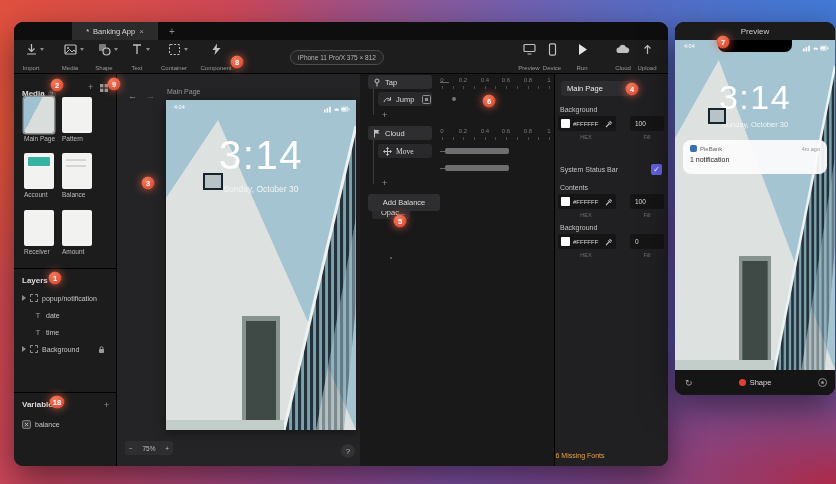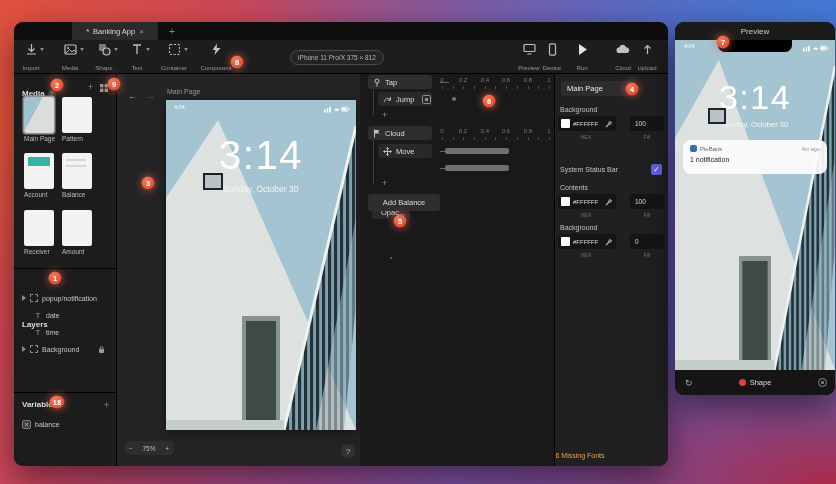--- a/index.html
+++ b/index.html
@@ -250,21 +250,21 @@
       </div>
     <div class="thlabel" style="left:10px;top:117px;">Account</div>
     <div class="thlabel" style="left:48px;top:117px;">Balance</div>
 
     <div class="thumb th-plain" style="left:10px;top:136px;"></div>
     <div class="thumb th-plain" style="left:48px;top:136px;"></div>
     <div class="thlabel" style="left:10px;top:174px;">Receiver</div>
     <div class="thlabel" style="left:48px;top:174px;">Amount</div>
 
     <div class="divider" style="top:194px;"></div>
-    <div class="abs panelhead" style="left:8px;top:202px;margin-top:44px;">Layers</div>
+    <div class="abs panelhead" style="left:8px;top:202px;">Layers</div>
 
     <div class="lrow" style="top:220px;">
       <span class="exp"></span>
       <span class="cbox"></span>
       <span>popup/notification</span>
     </div>
     <div class="lrow" style="top:237px;left:20px;">
       <span class="ticon">T</span>
       <span>date</span>
     </div>
@@ -385,21 +385,21 @@
     </div>
     <div class="tick" style="left:82px;top:54px;">0</div>
     <div class="tick" style="left:103px;top:54px;">0.2</div>
     <div class="tick" style="left:125px;top:54px;">0.4</div>
     <div class="tick" style="left:146px;top:54px;">0.6</div>
     <div class="tick" style="left:168px;top:54px;">0.8</div>
     <div class="tick" style="left:189px;top:54px;">1</div>
     <div class="tickmarks" style="left:82px;top:63px;width:108px;"></div>
 
     <div class="treeline" style="left:13px;top:66px;height:44px;"></div>
-    <div class="trow" style="left:18px;top:70px;width:54px;background:#29292b;">
+    <div class="trow" style="left:18px;top:70px;width:54px;background:#29292b;font-family:Liberation Serif, serif;">
       <svg width="9" height="9" viewBox="0 0 9 9">
           <g stroke="#c0c0c0" stroke-width="1" fill="none">
             <path d="M4.5 0.8v7.4M0.8 4.5h7.4"></path>
             <path d="M3.2 1.8 4.5 0.5 5.8 1.8M3.2 7.2 4.5 8.5 5.8 7.2M1.8 3.2 0.5 4.5 1.8 5.8M7.2 3.2 8.5 4.5 7.2 5.8"></path>
           </g>
         </svg>
       <span>Move</span>
     </div>
     <div class="minus" style="left:80px;top:72px;">—</div>
     <div class="tlbar" style="left:85px;top:74px;width:64px;"></div>

